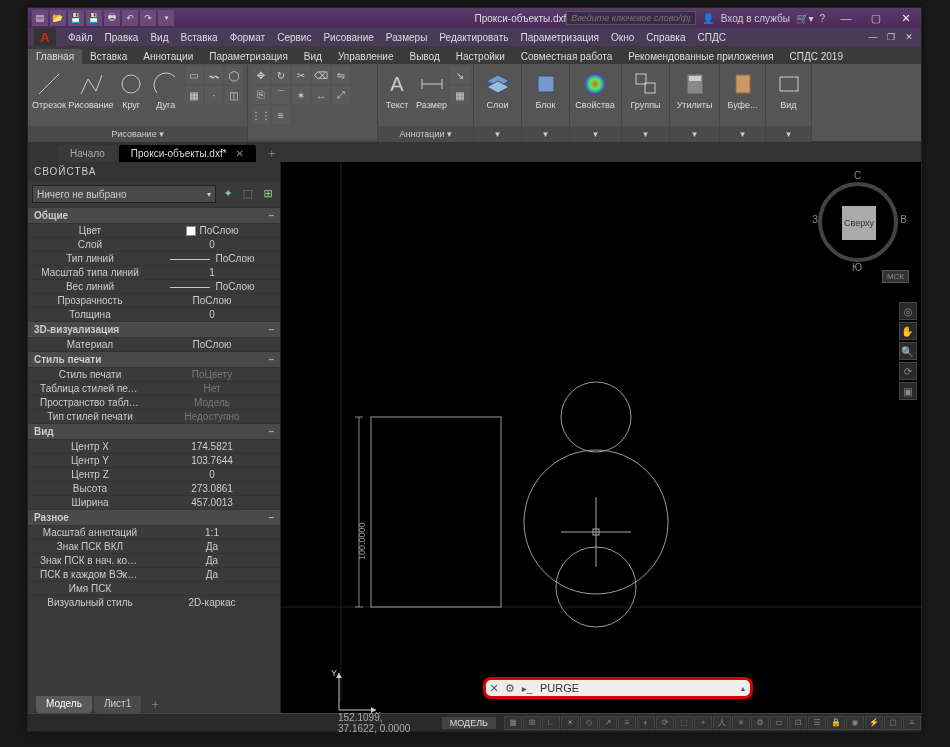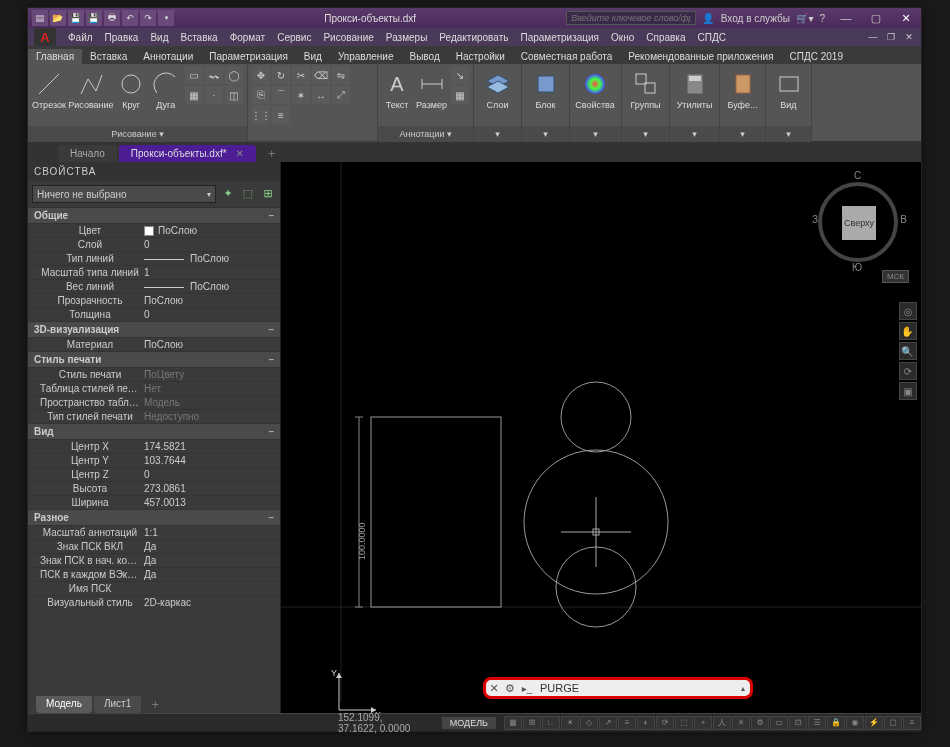--- a/index.html
+++ b/index.html
@@ -3,21 +3,21 @@
 <meta charset="utf-8">
 <style>
 * { margin: 0; padding: 0; box-sizing: border-box; font-family: "Segoe UI", Arial, sans-serif; }
 body { background: #1a1a1a; width: 950px; height: 747px; overflow: hidden; position: relative; }
 .app-frame { position: absolute; left: 27px; top: 7px; width: 895px; height: 725px; background: #333333; border: 1px solid #222; box-shadow: 0 0 10px rgba(0,0,0,0.5); display: flex; flex-direction: column; }
 
 
 .title-bar { height: 20px; background: linear-gradient(to bottom, #5a3a6a, #4a2a5a); display: flex; align-items: center; color: #ccc; font-size: 10px; }
 .qat { display: flex; gap: 2px; padding-left: 4px; }
 .qat-btn { width: 16px; height: 16px; background: #6a4a7a; display: flex; align-items: center; justify-content: center; font-size: 9px; color: #ddd; }
-.title-text { flex: 1; text-align: center; color: #ddd; font-size: 10px; }
+.title-text { flex: 1; text-align: right; color: #ddd; font-size: 10px; }
 .search-box { width: 130px; height: 14px; background: #3a2a4a; border: 1px solid #555; color: #888; font-size: 9px; padding: 0 4px; font-style: italic; }
 .title-right { display: flex; gap: 6px; align-items: center; padding: 0 6px; color: #ccc; font-size: 10px; }
 .win-btns { display: flex; }
 .win-btn { width: 30px; height: 20px; display: flex; align-items: center; justify-content: center; color: #ccc; font-size: 11px; }
 .win-btn.close { color: #fff; }
 
 
 .menu-bar { height: 18px; background: #4a3a5a; display: flex; align-items: center; padding-left: 6px; }
 .app-logo { width: 22px; height: 18px; background: #333; color: #d22; font-weight: bold; font-size: 13px; display: flex; align-items: center; justify-content: center; margin-right: 6px; }
 .menu-item { color: #ddd; font-size: 10px; padding: 0 6px; cursor: pointer; }
@@ -36,39 +36,39 @@
 .ribbon-panel-title { height: 16px; background: #4a4a4a; color: #ccc; font-size: 9px; text-align: center; line-height: 16px; margin: 16px -4px; }
 .big-btn { width: 42px; display: flex; flex-direction: column; align-items: center; color: #ddd; font-size: 9px; gap: 2px; padding-top: 4px; cursor: pointer; }
 .big-btn .ico { width: 28px; height: 28px; display: flex; align-items: center; justify-content: center; }
 .small-grid { display: grid; grid-template-columns: repeat(3, 18px); grid-auto-rows: 18px; gap: 2px; }
 .small-btn { width: 18px; height: 18px; background: #5a5a5a; display: flex; align-items: center; justify-content: center; font-size: 10px; color: #ccc; cursor: pointer; }
 .drop-arrow::after { content: "▾"; font-size: 7px; margin-left: 1px; }
 
 
 .doc-tabs { height: 20px; background: #333; display: flex; align-items: flex-end; padding-left: 30px; gap: 2px; }
 .doc-tab { background: #3a3a3a; color: #aaa; font-size: 10px; padding: 3px 12px; border-radius: 3px 3px 0 0; cursor: pointer; }
-.doc-tab.active { background: #4c1d95; color: #ddd; }
+.doc-tab.active { background: #000000; color: #ddd; }
 .doc-tab-add { color: #888; font-size: 12px; padding: 0 8px; cursor: pointer; }
 
 
 .main-area { flex: 1; display: flex; background: #000; position: relative; }
 
 
 .props { width: 253px; background: #3a3a3a; color: #ccc; font-size: 10px; display: flex; flex-direction: column; border-right: 1px solid #222; }
 .props-title { background: #333; padding: 4px 6px; font-size: 10px; letter-spacing: 1px; }
 .props-selector { display: flex; padding: 4px; gap: 4px; }
 .props-combo { flex: 1; background: #4a4a4a; border: 1px solid #222; height: 18px; padding: 0 4px; font-size: 10px; color: #ccc; display: flex; align-items: center; justify-content: space-between; }
 .props-combo::after { content: "▾"; font-size: 8px; }
 .props-toolbtn { width: 16px; height: 16px; color: #8c8; font-size: 11px; display: flex; align-items: center; justify-content: center; cursor: pointer; }
 .props-body { flex: 1; overflow: auto; }
 .prop-section { background: #4a4a4a; padding: 2px 6px; font-weight: bold; font-size: 10px; display: flex; justify-content: space-between; border-top: 1px solid #333; }
 .prop-section::after { content: "–"; color: #aaa; }
 .prop-row { display: flex; padding: 1px 0 1px 12px; border-top: 1px solid #333; }
 .prop-label { width: 100px; color: #ccc; font-size: 10px; white-space: nowrap; overflow: hidden; text-overflow: ellipsis; text-align: center; }
-.prop-value { flex: 1; color: #ccc; font-size: 10px; padding-left: 4px; }
+.prop-value { flex: 1; color: #ccc; font-size: 10px; padding-left: 4px; text-align: center; }
 .prop-value.dim { color: #777; }
 .bylayer-swatch { display: inline-block; width: 10px; height: 10px; background: #fff; border: 1px solid #888; margin-right: 4px; vertical-align: middle; }
 .bylayer-line { display: inline-block; width: 40px; border-top: 1px solid #ccc; vertical-align: middle; margin-right: 6px; }
 
 
 .canvas { flex: 1; background: #000; position: relative; overflow: hidden; }
 .canvas svg { position: absolute; left: 0; top: 0; }
 .viewcube { position: absolute; right: 18px; top: 10px; width: 85px; height: 105px; }
 .vc-ring { position: absolute; left: 0; top: 10px; width: 80px; height: 80px; border: 4px solid #444; border-radius: 50%; }
 .vc-face { position: absolute; left: 24px; top: 34px; width: 34px; height: 34px; background: #aaa; color: #333; font-size: 9px; display: flex; align-items: center; justify-content: center; box-shadow: 0 0 4px #000; }

